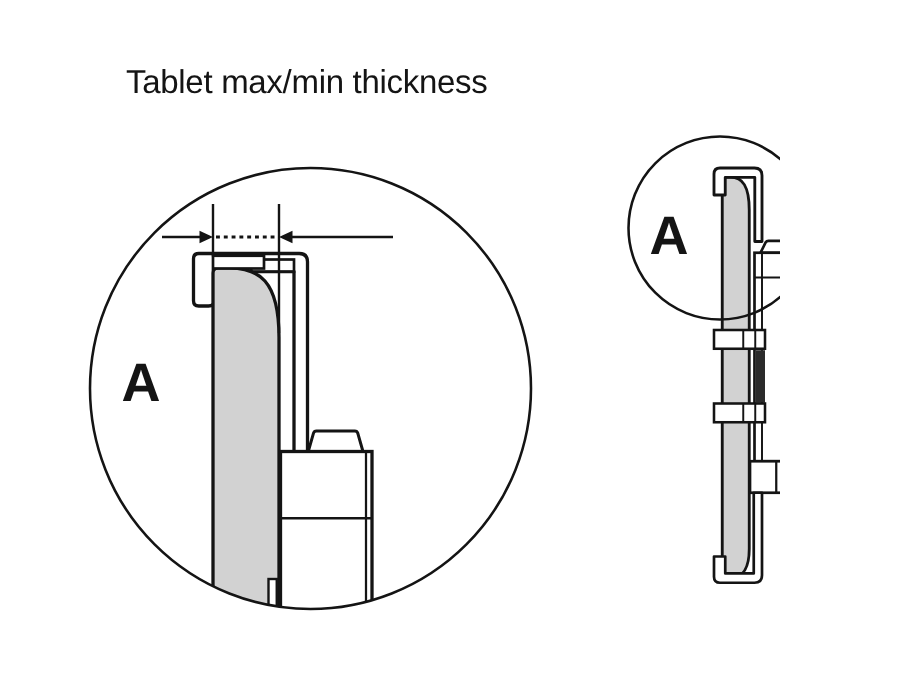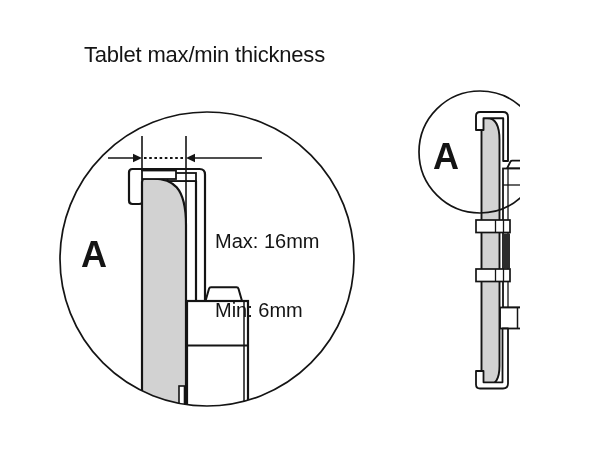--- a/index.html
+++ b/index.html
@@ -95,20 +95,16 @@
         <line x1="495.5" y1="269" x2="495.5" y2="281.5" stroke="#141414" stroke-width="1.3"></line>
         <line x1="503.5" y1="269" x2="503.5" y2="281.5" stroke="#141414" stroke-width="1.3"></line>
       </g>
 
       <circle cx="480" cy="152" r="61" fill="none" stroke="#141414" stroke-width="1.7"></circle>
     </g>
   </svg>
 
   <div class="txt title">Tablet max/min thickness</div>
 
-  <div class="txt dim-note">
-    <div>Max: 16mm</div>
-    <div>Min: 6mm</div>
-  </div>
 
   <div class="txt label-a big">A</div>
   <div class="txt label-a small">A</div>
 </div>
 
 </body></html>

